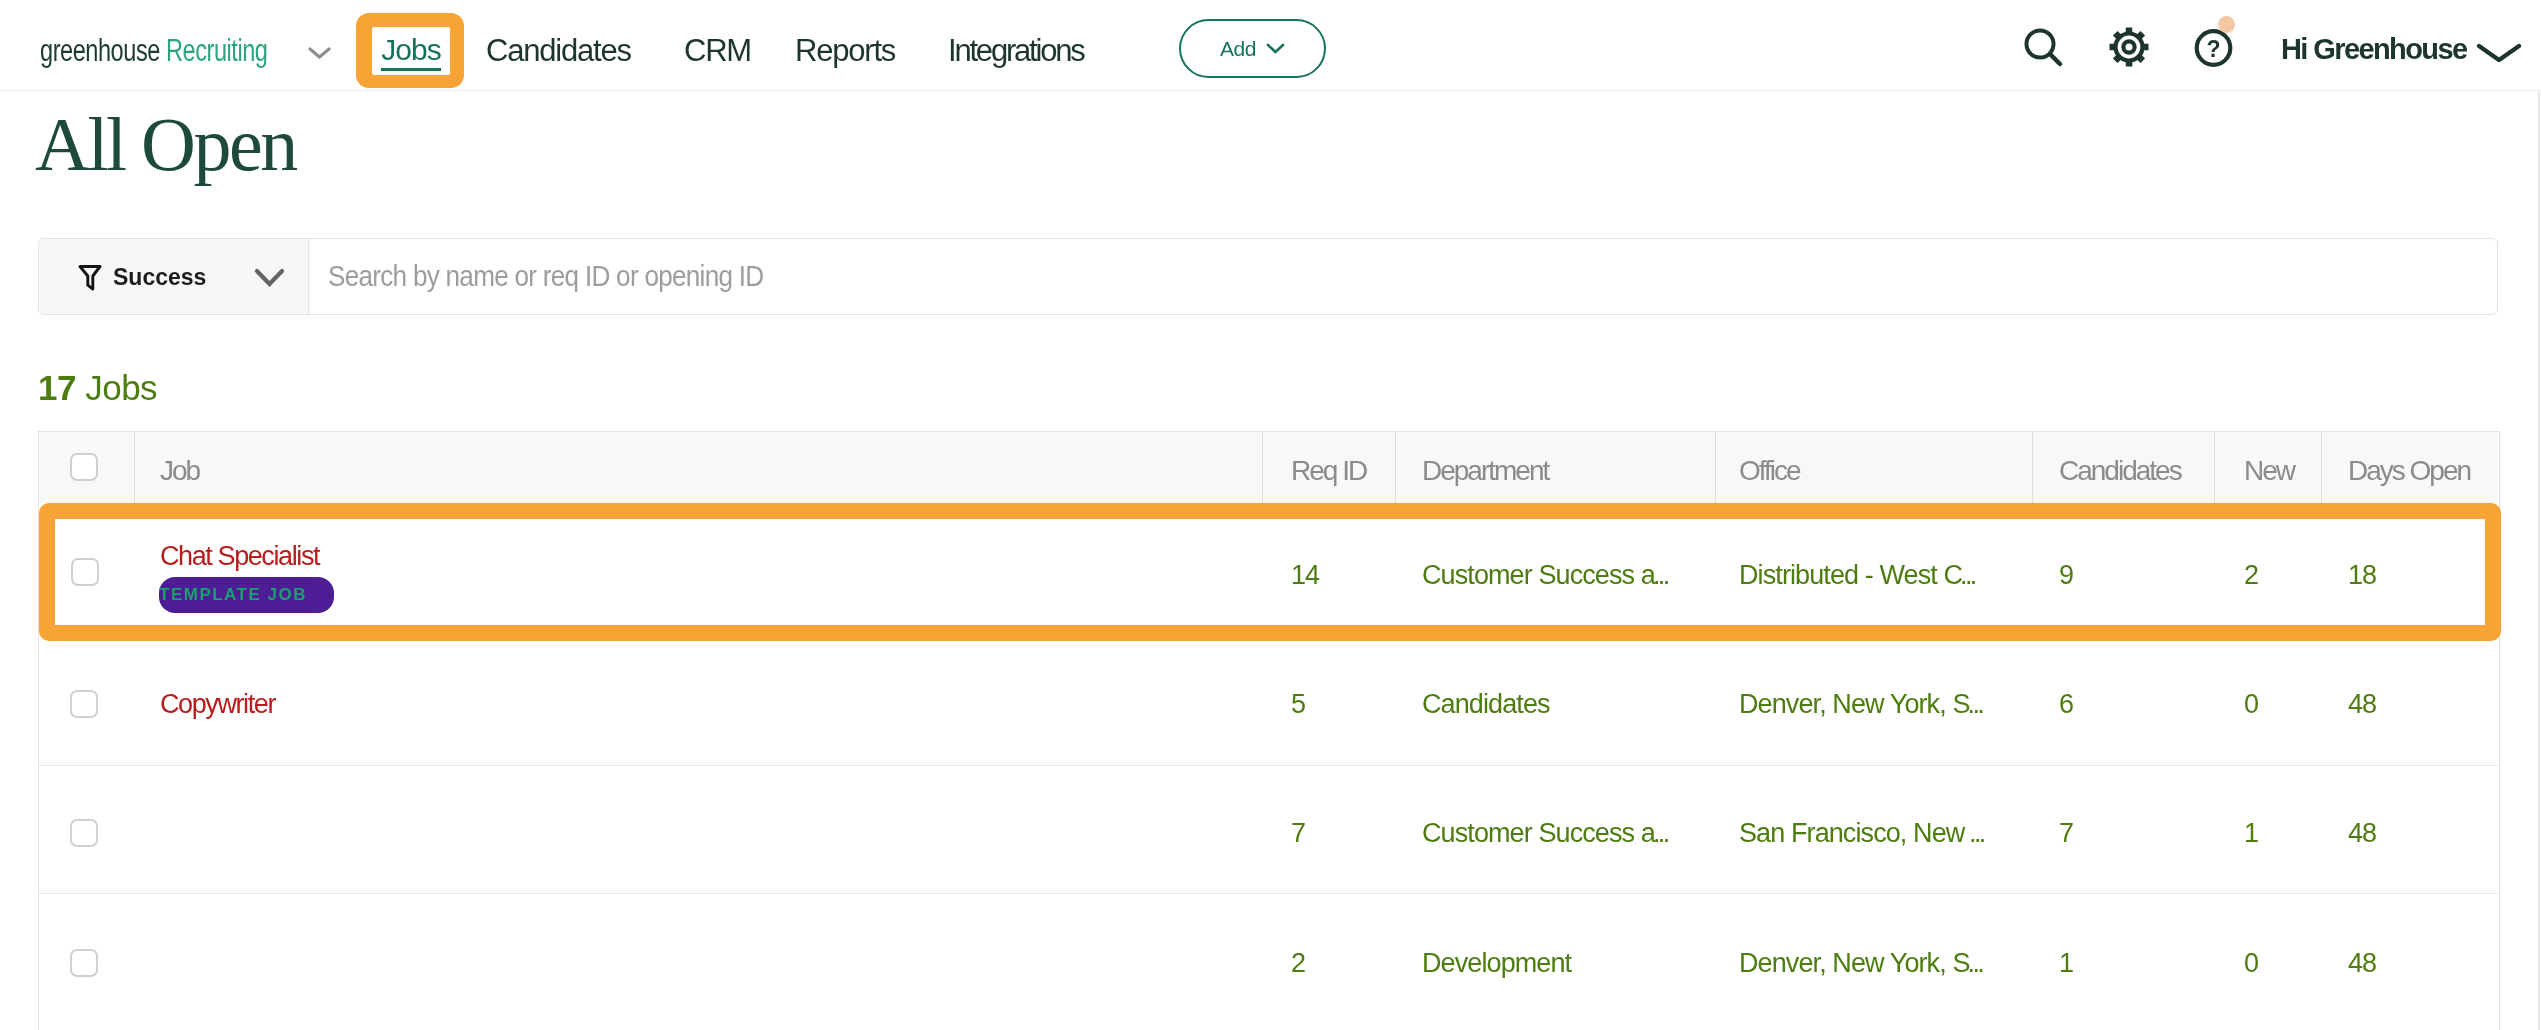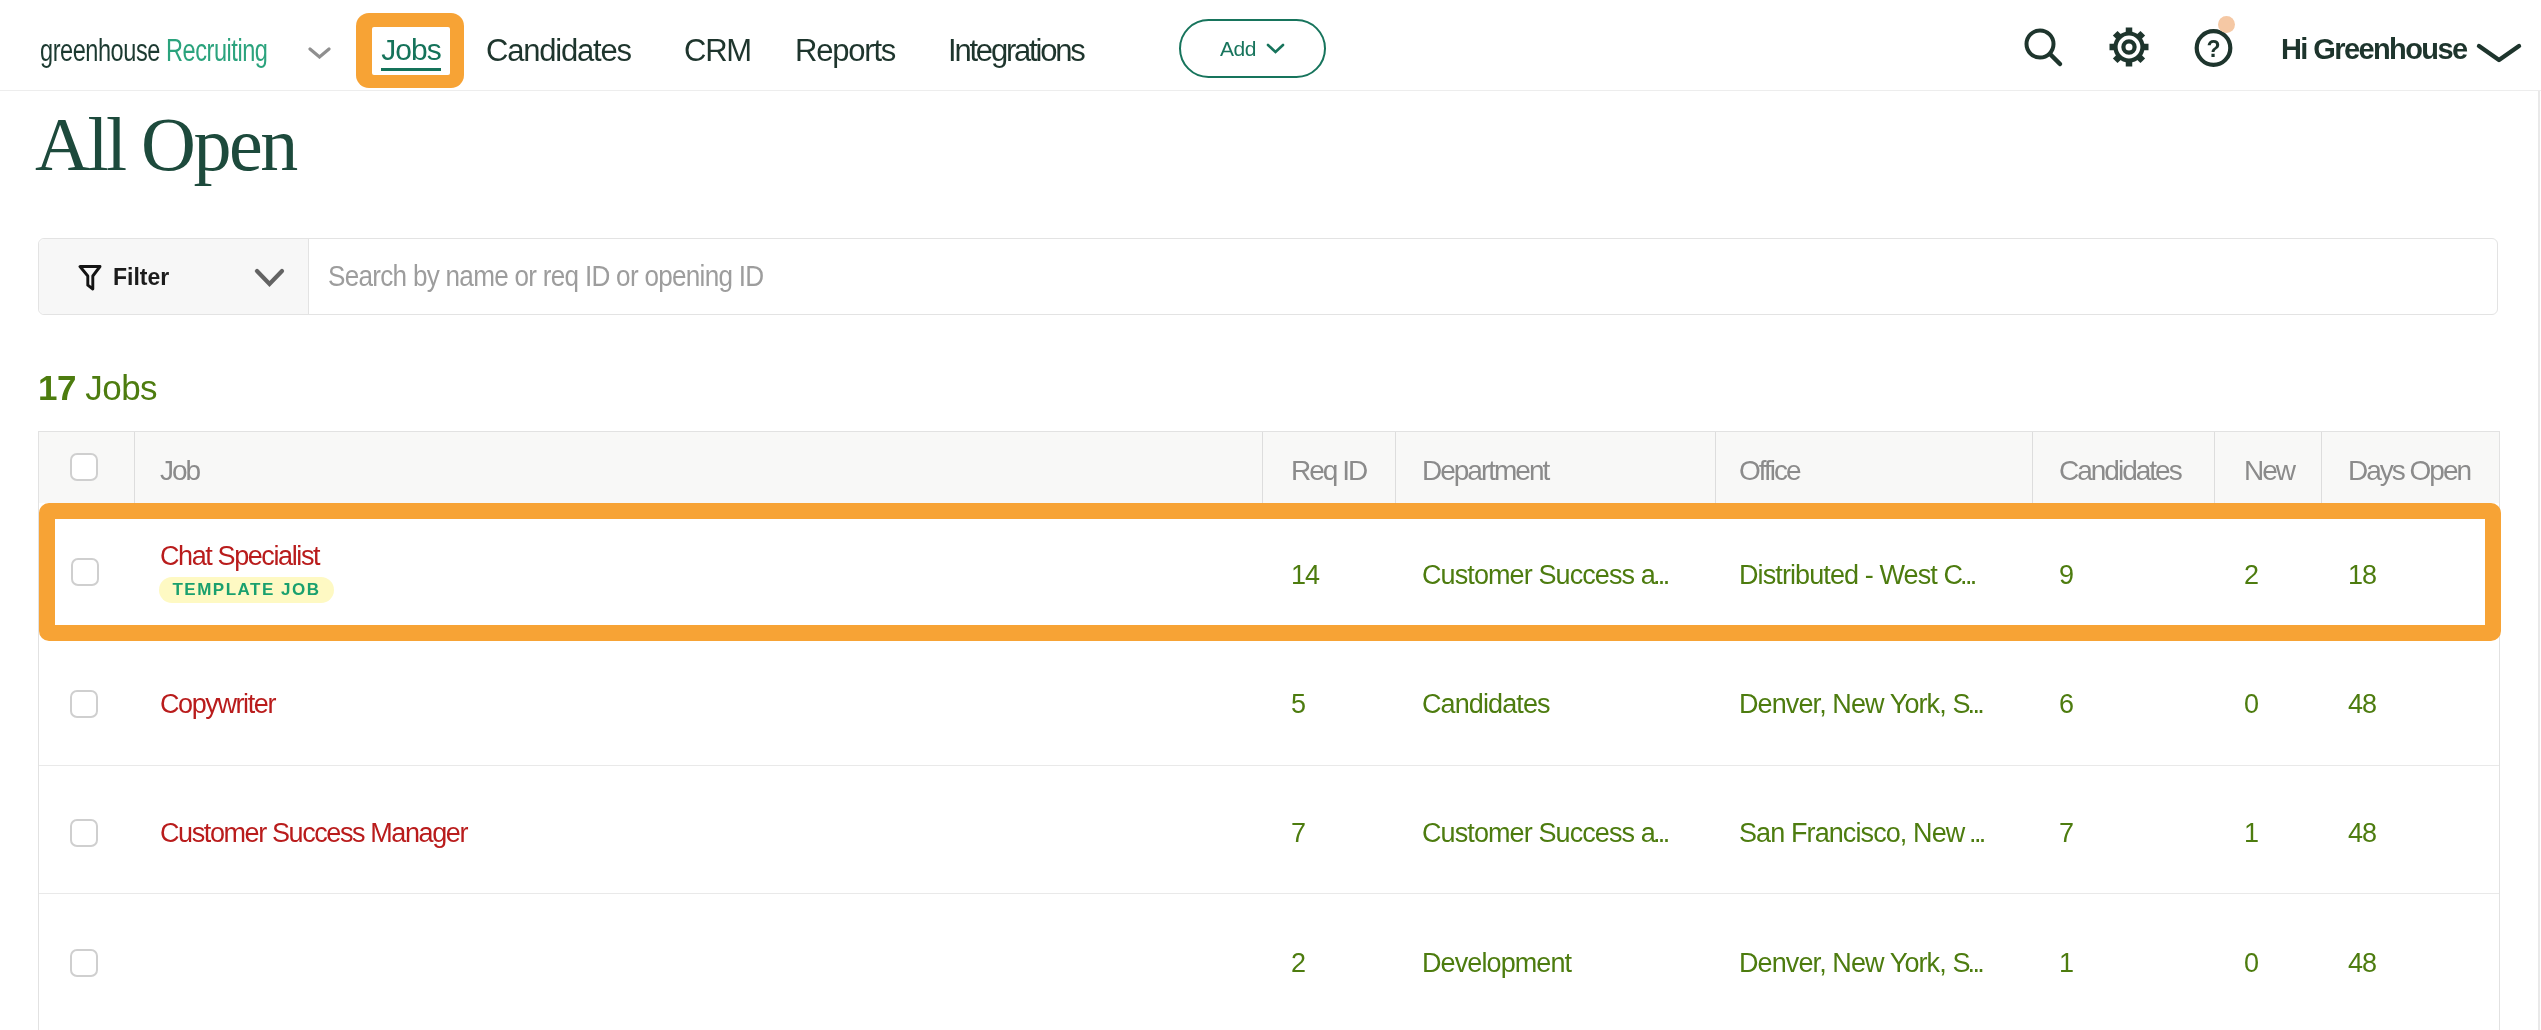--- a/index.html
+++ b/index.html
@@ -31,21 +31,21 @@
 #tbl{position:absolute;left:38px;top:431px;width:2462px;height:599px;border:1px solid #e2e2e2;border-bottom:none}
 #thead{position:absolute;left:0;top:0;width:100%;height:71px;background:#f8f8f7}
 .hsep{position:absolute;top:0;width:1px;height:71px;background:#dddddd}
 .hlab{position:absolute;top:39px;transform:translateY(-50%);font-size:28px;color:#8b8b8b;letter-spacing:-2px}
 .cb{position:absolute;width:28px;height:28px;border:2px solid #cfcfcf;border-radius:7px;background:#fff}
 #orange{position:absolute;left:0;top:71px;width:2462px;height:138px;border:16px solid #f7a335;border-radius:10px;background:#fff}
 .rsep{position:absolute;left:0;width:2460px;height:1px;background:#e9e9e9}
 .jtitle{font-size:27px;font-weight:normal;color:#b91c1c;letter-spacing:-1.4px}
 .val{font-size:27px;color:#4d7c0f;letter-spacing:-0.9px}
 .el{font-style:normal;letter-spacing:-2.6px;margin-left:-2px}
-#pill{position:absolute;left:104px;top:58px;width:175px;height:26px;border-radius:16px;background:#fef9c3;display:flex;align-items:center;justify-content:center}
+#pill{position:absolute;left:104px;top:58px;width:175px;height:36px;border-radius:16px;background:#4c1d95;display:flex;align-items:center;justify-content:flex-start}
 #pill span{font-size:17px;font-weight:bold;color:#1aa06e;letter-spacing:1.5px}
 #rightline{position:absolute;left:2538px;top:91px;width:2px;height:939px;background:#e9e9e9}
 svg{display:block}
 </style>
 </head>
 <body>
 
 <div id="nav">
   <div class="cv logo-dark" style="left:40px;top:51px;transform:translateY(-50%) scaleX(0.76);transform-origin:0 50%;white-space:nowrap">greenhouse <span class="logo-green">Recruiting</span></div>
   <svg class="abs" style="left:308px;top:47px" width="23" height="12" viewBox="0 0 23 12">
@@ -100,21 +100,21 @@
     </svg>
 </div>
 
 <div id="h1">All Open</div>
 
 <div id="fbar">
   <div id="fbtn"></div>
   <svg class="abs" style="left:39px;top:25px" width="24" height="28" viewBox="0 0 24 28">
       <path d="M2 2.5 H22 L14.8 12 V25 L9.8 21.2 V12 Z" fill="none" stroke="#141414" stroke-width="2.9" stroke-linejoin="round"></path>
     </svg>
-  <div class="cv" style="left:74px;top:38px;font-size:23px;font-weight:bold;color:#1c1c1c">Filter</div>
+  <div class="cv" style="left:74px;top:38px;font-size:23px;font-weight:bold;color:#1c1c1c">Success</div>
   <svg class="abs" style="left:215px;top:29px" width="31" height="20" viewBox="0 0 31 20">
       <path d="M3 3 L15.5 16 L28 3" fill="none" stroke="#636363" stroke-width="4.2" stroke-linecap="round"></path>
     </svg>
   <div id="srch">Search by name or req ID or opening ID</div>
 </div>
 
 <div id="count"><b>17</b> Jobs</div>
 
 <div id="tbl">
   <div id="thead">
@@ -153,21 +153,20 @@
   <div class="cv jtitle" style="left:121px;top:272px">Copywriter</div>
   <div class="cv val" style="left:1252px;top:272px">5</div>
   <div class="cv val" style="left:1383px;top:272px">Candidates</div>
   <div class="cv val" style="left:1700px;top:272px">Denver, New York, S<i class="el">...</i></div>
   <div class="cv val" style="left:2020px;top:272px">6</div>
   <div class="cv val" style="left:2205px;top:272px">0</div>
   <div class="cv val" style="left:2309px;top:272px">48</div>
   <div class="rsep" style="top:333px"></div>
 
   <div class="cb" style="left:31px;top:387px"></div>
-  <div class="cv jtitle" style="left:121px;top:401px">Customer Success Manager</div>
   <div class="cv val" style="left:1252px;top:401px">7</div>
   <div class="cv val" style="left:1383px;top:401px">Customer Success a<i class="el">...</i></div>
   <div class="cv val" style="left:1700px;top:401px">San Francisco, New <i class="el">...</i></div>
   <div class="cv val" style="left:2020px;top:401px">7</div>
   <div class="cv val" style="left:2205px;top:401px">1</div>
   <div class="cv val" style="left:2309px;top:401px">48</div>
   <div class="rsep" style="top:461px"></div>
 
   <div class="cb" style="left:31px;top:517px"></div>
   <div class="cv val" style="left:1252px;top:531px">2</div>

